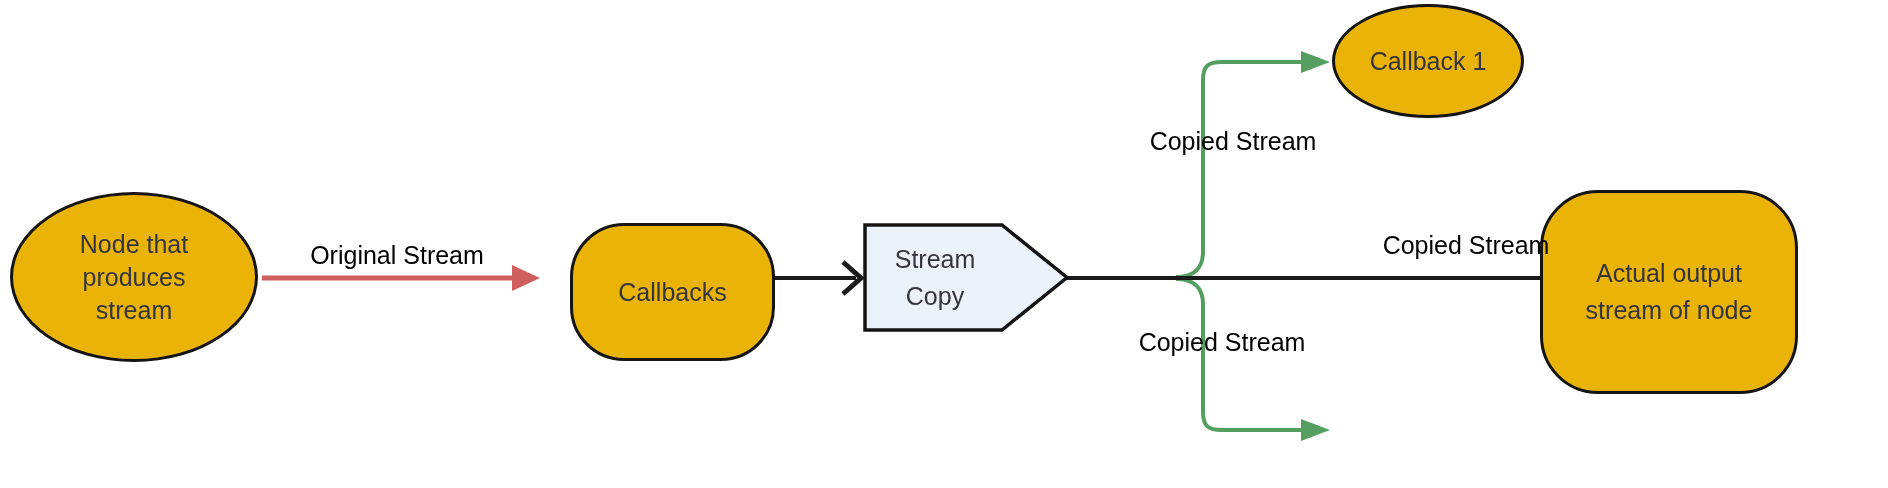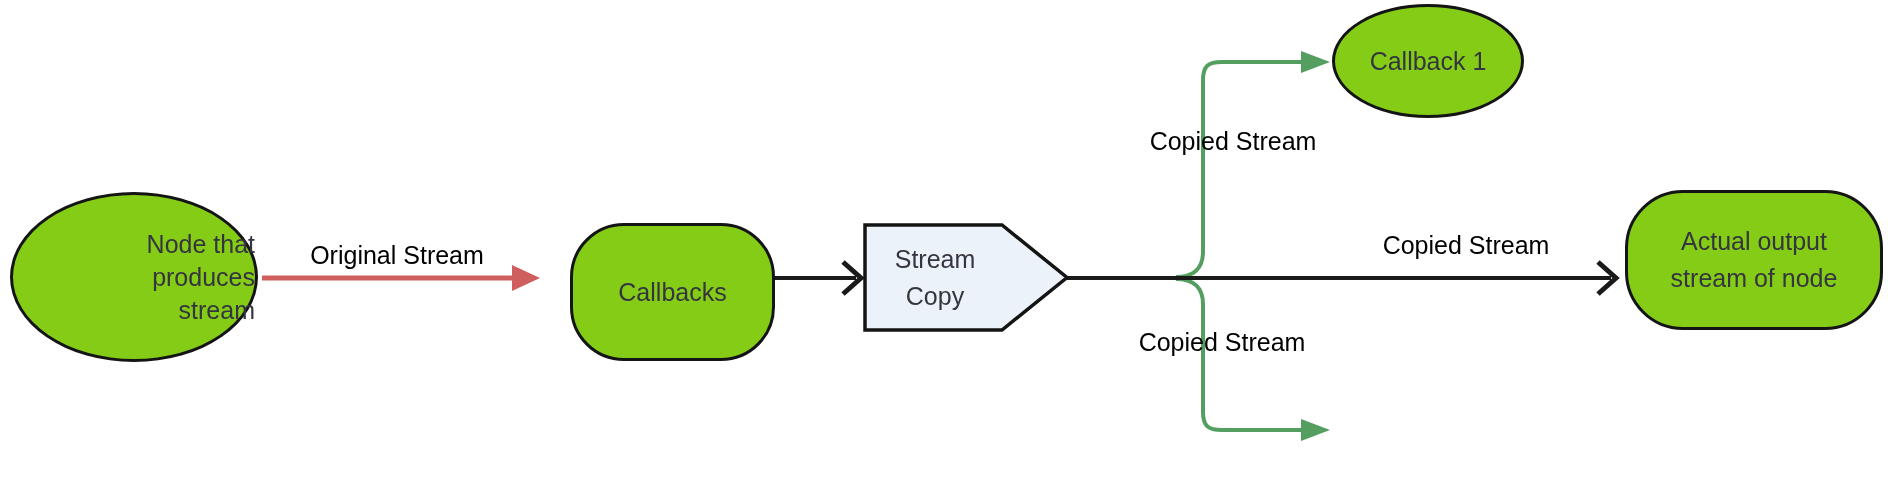--- a/index.html
+++ b/index.html
@@ -9,21 +9,21 @@
     background:#ffffff;
     font-family:"Liberation Sans", sans-serif;
     overflow:hidden;
   }
   #edge-layer{position:absolute;left:0;top:0;width:1888px;height:488px;}
   .node{
     position:absolute;
     display:flex;flex-direction:column;align-items:center;justify-content:center;
     text-align:center;
     box-sizing:border-box;
-    background:#84cc16;
+    background:#eab308;
     border:3.5px solid #141414;
     color:#35353f;
     font-size:25px;line-height:33px;
   }
   .node span{display:block;white-space:nowrap;}
   .ellipse{border-radius:50%;}
   .stadium{border-radius:54px;}
   .rounded{border-radius:58px;line-height:37px;}
   .pentagon-text{
     position:absolute;left:865px;top:225px;width:140px;height:105px;
@@ -31,25 +31,25 @@
     text-align:center;color:#35353f;font-size:25px;line-height:37px;
   }
   .pentagon-text span{display:block;white-space:nowrap;}
   .edge-label{
     position:absolute;
     transform:translate(-50%,-50%);
     font-size:25px;color:#000000;
     white-space:nowrap;
   }
   
-  .n-source   {left:10px;  top:192px; width:248px; height:170px;align-items:flex-end;}
+  .n-source   {left:10px;  top:192px; width:248px; height:170px;}
   .n-callbacks{left:570px; top:223px; width:205px; height:138px;}
   .n-callback1{left:1332px;top:4px;   width:192px; height:114px;}
   .n-callbackn{left:1333px;top:366px; width:191px; height:113px;}
-  .n-output   {left:1625px;top:190px; width:258px; height:140px;text-align:right;}
+  .n-output   {left:1540px;top:190px; width:258px; height:204px;text-align:right;}
   
   .l-original {left:397px; top:255px;}
   .l-copied-top{left:1233px;top:141px;}
   .l-copied-mid{left:1466px;top:245px;}
   .l-copied-bot{left:1222px;top:342px;}
 </style>
 </head>
 <body>
 
 <div id="canvas">

